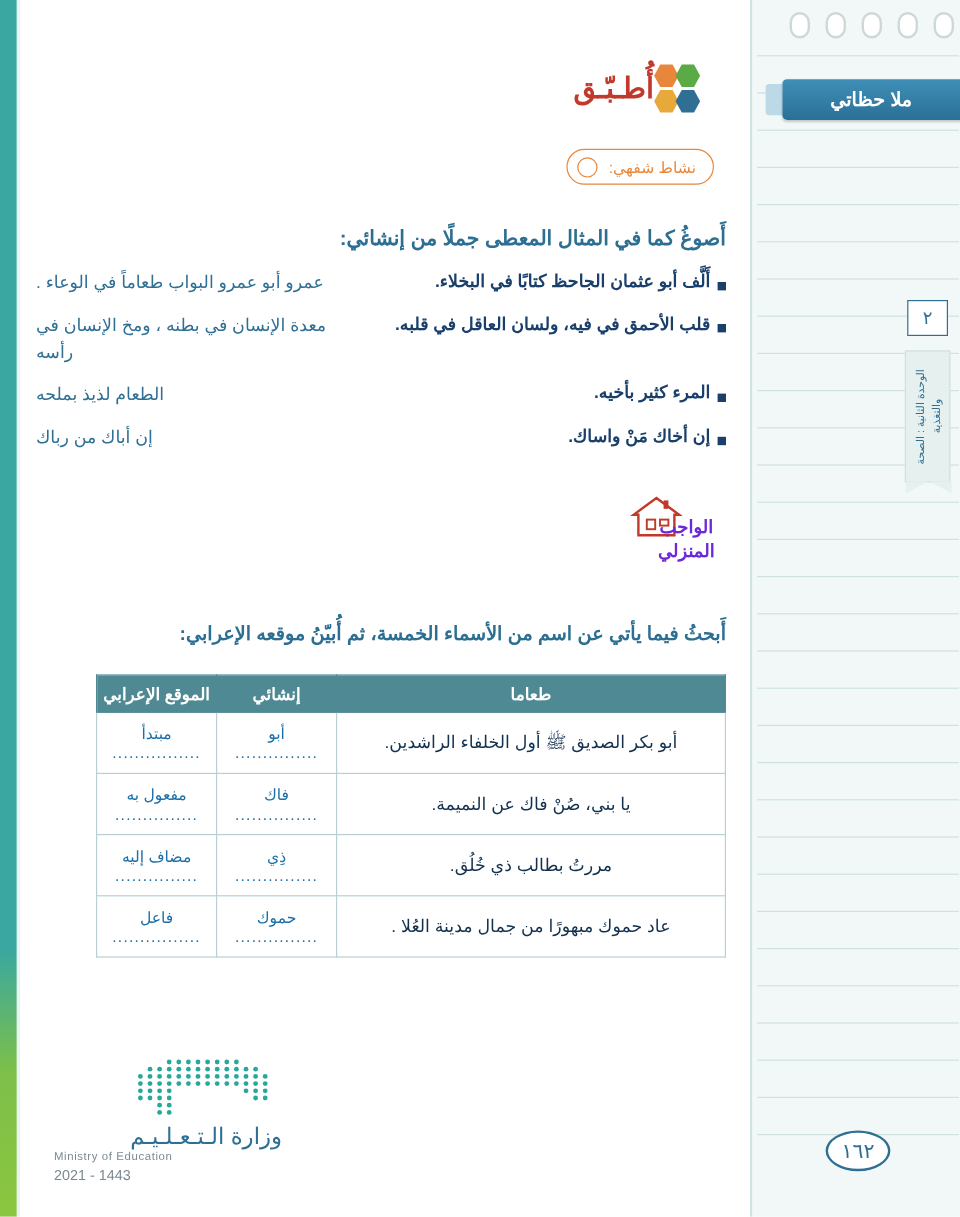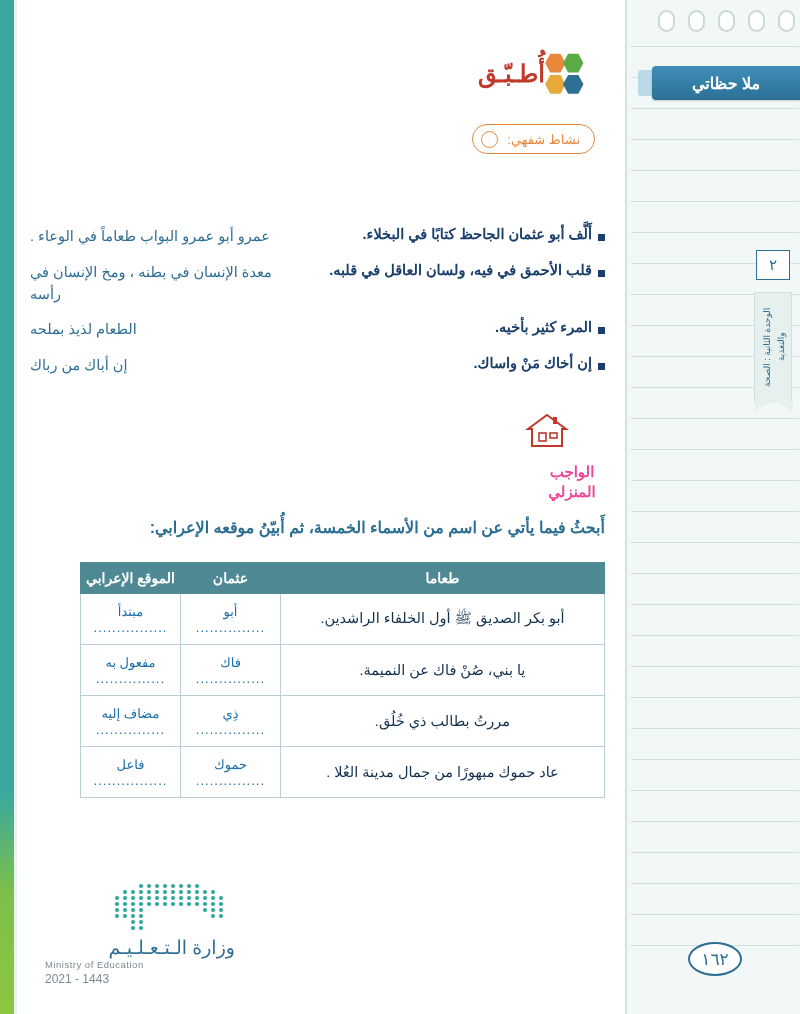--- a/index.html
+++ b/index.html
@@ -218,26 +218,25 @@
     text-align: left;
     line-height: 1.5;
   }
 
   
   .hw-icon { position: absolute; left: 508px; top: 412px; width: 44px; height: 38px; }
   .hw-title {
     position: absolute;
     left: 520px; top: 430px;
     font-size: 15px;
-    color: #ec4899;
+    color: #6d28d9;
     font-weight: bold;
     line-height: 1.35;
     text-align: center;
     width: 70px;
-    margin-top: 32px;
   }
 
   .q-instruction {
     position: absolute;
     right: 20px; top: 518px;
     font-size: 16px;
     font-weight: bold;
     color: #2d6f92;
     margin-left: 28px;
   }
@@ -331,20 +330,21 @@
     <polygon points="36,27 48,27 54,38 48,49 36,49 30,38" fill="#2f6f93"></polygon>
   </svg>
 
   <div class="sec-title">أُطـبّـق</div>
 
   <div class="oral-pill">
     <span class="circle"></span>
     <span>نشاط شفهي:</span>
   </div>
 
+  <div class="instruction">أَصوغُ كما في المثال المعطى جملًا من إنشائي:</div>
 
   <div class="examples">
     <div class="ex-row">
       <div class="ex-right">
         <span class="bullet"></span>
         <span>أَلَّف أبو عثمان الجاحظ كتابًا في البخلاء.</span>
       </div>
       <div class="ex-left">عمرو أبو عمرو البواب طعاماً في الوعاء .</div>
     </div>
     <div class="ex-row">
@@ -380,21 +380,21 @@
     <span>الواجب</span><br>
     <span>المنزلي</span>
   </div>
 
   <div class="q-instruction">أَبحثُ فيما يأتي عن اسم من الأسماء الخمسة، ثم أُبيّنُ موقعه الإعرابي:</div>
 
   <table class="grammar">
     <thead>
       <tr>
         <th style="width:325px">طعاما</th>
-        <th style="width:100px">عثمان</th>
+        <th style="width:100px">إنشائي</th>
         <th style="width:100px">الموقع الإعرابي</th>
       </tr>
     </thead>
     <tbody>
       <tr>
         <td class="sentence">أبو بكر الصديق ﷺ أول الخلفاء الراشدين.</td>
         <td>
           <span class="answer word">أبو</span><br>
           <span class="answer dots">...............</span>
         </td>

